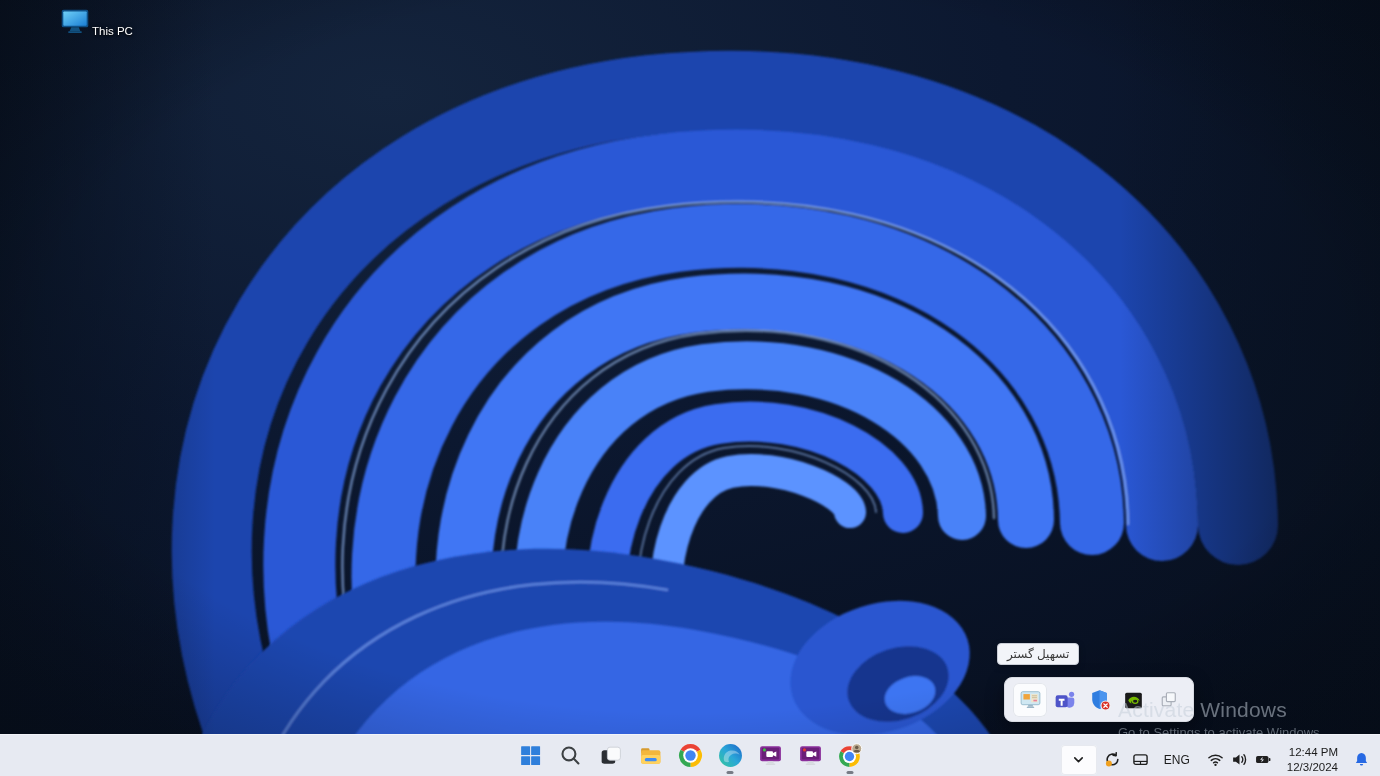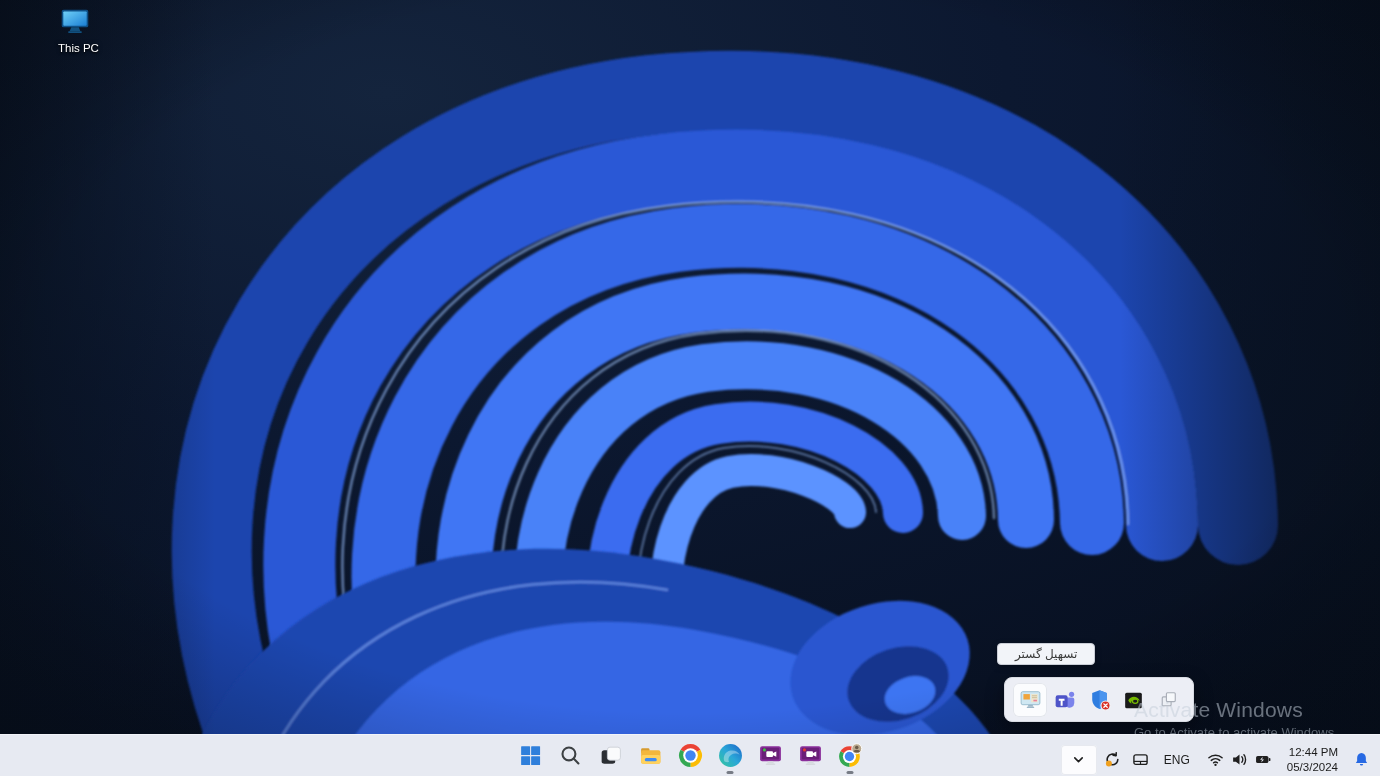--- a/index.html
+++ b/index.html
@@ -1,41 +1,41 @@
 <!DOCTYPE html>
 <html><head>
 <meta charset="utf-8">
 <style>
   html,body{margin:0;padding:0;background:#000;}
   .screen{position:relative;width:1380px;height:776px;overflow:hidden;
           font-family:"Liberation Sans","DejaVu Sans",sans-serif;-webkit-font-smoothing:antialiased;}
   .wallpaper{position:absolute;inset:0;width:1380px;height:776px;display:block;}
 
   
-  .dicon{position:absolute;left:58px;width:88px;display:flex;flex-direction:column;align-items:flex-start;cursor:default;}
+  .dicon{position:absolute;left:58px;width:88px;display:flex;flex-direction:row;align-items:flex-end;cursor:default;}
   .dicon .ic{width:34px;height:34px;}
   .dicon .lbl{margin-top:3px;font-size:11.5px;line-height:1.2;color:#fff;text-align:center;
               text-shadow:0 1px 2px rgba(0,0,0,.9),0 0 4px rgba(0,0,0,.55);}
   
   .watermark{position:absolute;left:1118px;top:698px;z-index:40;pointer-events:none;
-             color:rgba(195,205,216,.52);margin-left:16px;}
+             color:rgba(195,205,216,.52);}
   .watermark .w1{font-size:21px;font-weight:400;letter-spacing:.2px;}
   .watermark .w2{font-size:13px;margin-top:3px;color:rgba(195,205,216,.46);white-space:nowrap;}
 
   
   .flyout{position:absolute;left:1004px;top:677px;width:190px;height:45px;z-index:30;
           background:#eceef5;border:1px solid #d8dbe2;border-radius:8px;
           box-shadow:0 6px 18px rgba(0,0,0,.35);display:flex;align-items:center;justify-content:space-between;
           padding:0 8px;box-sizing:border-box;}
   .flyout .fbtn{width:34px;height:34px;display:flex;align-items:center;justify-content:center;border-radius:6px;}
   .flyout .fbtn.hov{background:#fbfcfe;box-shadow:0 0 0 1px #e3e6ec inset;}
   .flyout svg{width:25px;height:25px;}
 
   .tooltip{position:absolute;left:997px;top:643px;z-index:35;background:#f2f4f9;border:1px solid #c9cdd6;
-           border-radius:4px;padding:3px 17px;font-size:12px;color:#3a3a3a;box-shadow:0 2px 6px rgba(0,0,0,.25);}
+           border-radius:4px;padding:3px 9px;font-size:12px;color:#3a3a3a;box-shadow:0 2px 6px rgba(0,0,0,.25);}
 
   
   .taskbar{position:absolute;left:0;right:0;bottom:0;height:41px;z-index:50;
            background:#e7eaf2;border-top:1px solid #f2f4f9;}
   .tb-apps{position:absolute;left:50%;top:0;height:41px;transform:translateX(-50%);
            display:flex;align-items:center;}
   .tbtn{position:relative;width:40px;height:40px;display:flex;align-items:center;justify-content:center;
         border-radius:6px;}
   .tbtn svg{width:25px;height:25px;}
   .run-dash{position:absolute;left:50%;bottom:2px;transform:translateX(-50%);
@@ -118,21 +118,21 @@
       <rect x="9.5" y="24.6" width="13" height="1.8" rx="0.9" fill="#11507f"></rect>
     </svg>
     <div class="lbl">This PC</div>
   </div>
 
 
 
 
   <div class="watermark">
     <div class="w1">Activate Windows</div>
-    <div class="w2">Go to Activate to activate Windows.</div>
+    <div class="w2">Go to Settings to activate Windows.</div>
   </div>
 
   <div class="tooltip" dir="rtl">تسهیل گستر</div>
 
   <div class="flyout">
     <div class="fbtn hov">
       <svg viewBox="0 0 24 24">
         <rect x="3" y="4.5" width="18" height="12.5" rx="1.6" fill="#cfe7f2" stroke="#8fb4c8" stroke-width="0.8"></rect>
         <rect x="5.2" y="6.8" width="6.2" height="5.2" fill="#f0a43c"></rect>
         <rect x="12.6" y="6.8" width="6.4" height="7.8" fill="#efe6cd"></rect>
@@ -321,21 +321,21 @@
         <svg viewBox="0 0 16 16">
           <rect x="1" y="4.6" width="11.6" height="6.8" rx="1.6" fill="#1f1f1f"></rect>
           <rect x="12.9" y="6.6" width="1.6" height="2.8" rx="0.8" fill="#1f1f1f"></rect>
           <path d="M7.3 5.4 L4.8 8.3 h1.8 L5.9 10.9 L8.5 7.9 H6.7 Z" fill="#e7eaf2"></path>
         </svg>
       </div>
 
       <div class="trbtn clock">
         <div>
           <div>12:44 PM</div>
-          <div>05/3/2024</div>
+          <div>12/3/2024</div>
         </div>
       </div>
 
       <div class="trbtn bellb">
         <svg viewBox="0 0 16 16">
           <path d="M8 1.8 C5.5 1.8 3.9 3.8 3.9 6.4 V9.3 L2.7 11.2 H13.3 L12.1 9.3 V6.4 C12.1 3.8 10.5 1.8 8 1.8 Z" fill="#2769e3"></path>
           <path d="M6.5 12.2 a1.5 1.5 0 0 0 3 0 Z" fill="#2769e3"></path>
         </svg>
       </div>
 

